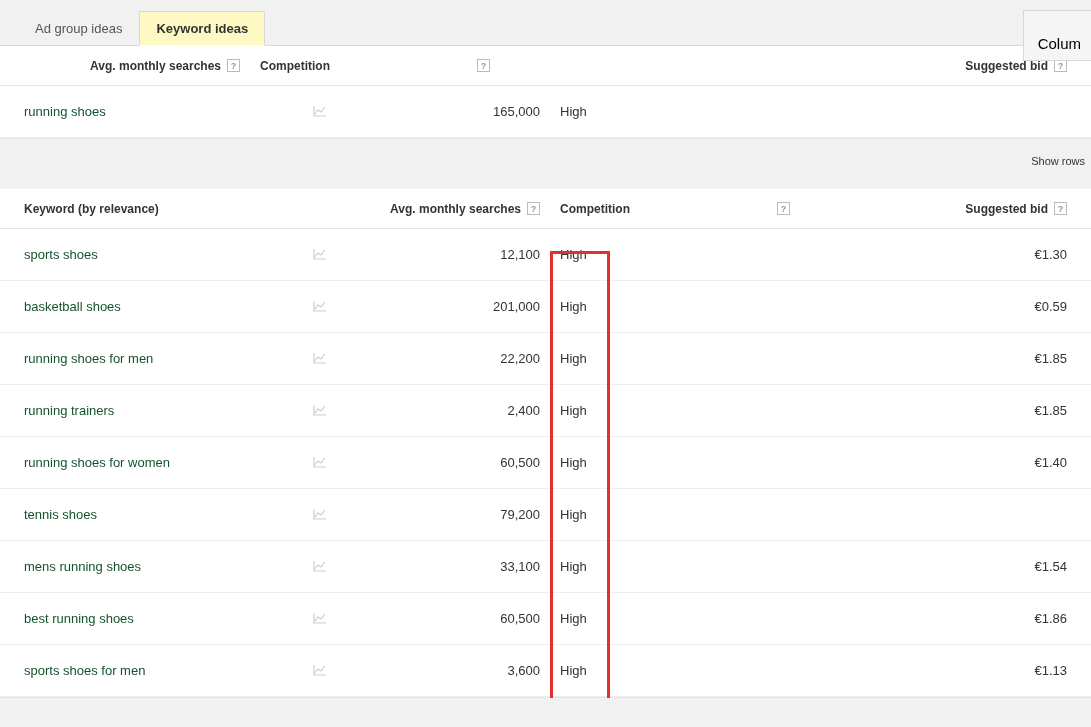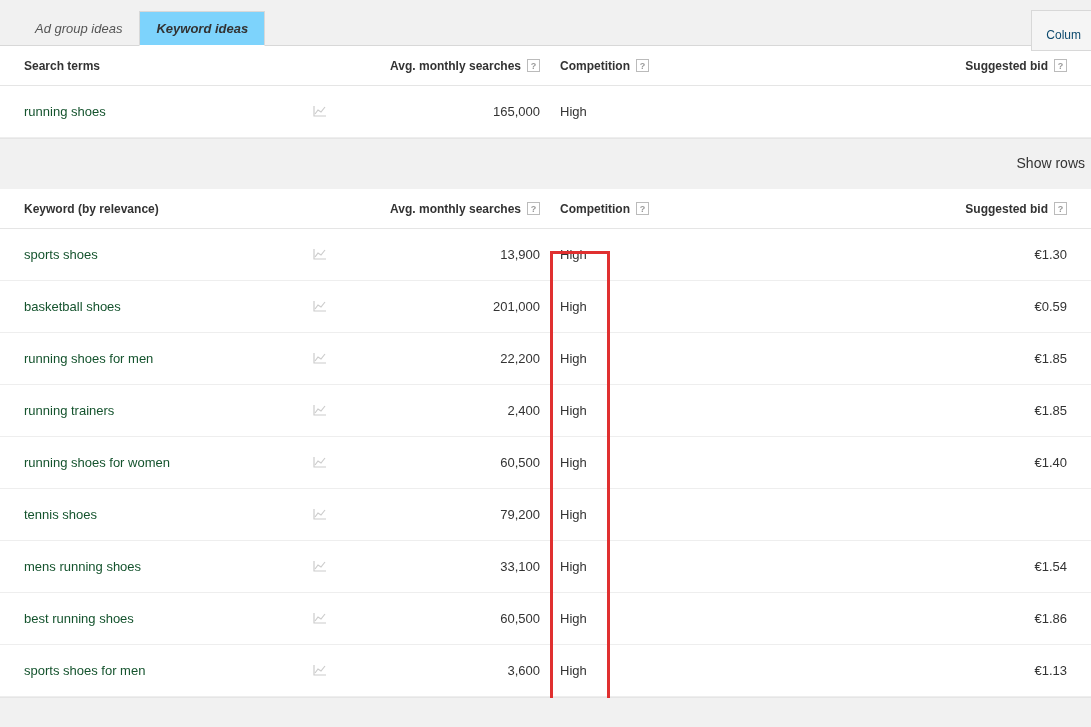--- a/index.html
+++ b/index.html
@@ -1,59 +1,58 @@
 <!DOCTYPE html>
 <html><head>
 <meta charset="utf-8">
 <style>
 * { box-sizing: border-box; margin: 0; padding: 0; }
 body { font-family: Arial, sans-serif; font-size: 13px; color: #333; background: #f1f1f1; }
 
 .tabs { display: flex; padding: 10px 0 0 18px; border-bottom: 1px solid #d8d8d8; background: #f1f1f1; position: relative; }
-.tab { padding: 9px 16px; font-size: 13px; color: #555; cursor: pointer; border: 1px solid transparent; border-bottom: none; position: relative; top: 1px; font-style: italic; }
-.tab.active { background: #7dd3fc; border: 1px solid #d8d8d8; border-bottom: 1px solid #fff; font-weight: bold; color: #333; }
-.columns-btn { position: absolute; right: 0; top: 10px; background: #f5f5f5; border: 1px solid #d8d8d8; border-right: none; padding: 17px 10px 8px 14px; font-size: 12px; color: #0c4a6e; cursor: pointer; }
+.tab { padding: 9px 16px; font-size: 13px; color: #555; cursor: pointer; border: 1px solid transparent; border-bottom: none; position: relative; top: 1px; }
+.tab.active { background: #fef9c3; border: 1px solid #d8d8d8; border-bottom: 1px solid #fff; font-weight: bold; color: #333; }
+.columns-btn { position: absolute; right: 0; top: 10px; background: #f5f5f5; border: 1px solid #d8d8d8; border-right: none; padding: 24px 10px 8px 14px; font-size: 15px; color: #000000; cursor: pointer; }
 
 .panel { background: #fff; margin: 0; border-bottom: 1px solid #e5e5e5; }
 .header-row, .data-row { display: flex; align-items: center; }
 .header-row { background: #fff; border-bottom: 1px solid #e5e5e5; height: 40px; }
 .header-row .col { font-size: 12px; font-weight: bold; color: #333; }
 .data-row { height: 52px; border-bottom: 1px solid #eee; }
 .col { padding: 0 10px; display: flex; align-items: center; }
 .col-term { width: 300px; padding-left: 24px; color: #14532d; cursor: pointer; }
 .header-row .col-term { color: #333; cursor: default; }
 .col-chart { width: 40px; justify-content: center; }
 .col-searches { width: 210px; justify-content: flex-end; text-align: right; }
-.col-comp { width: 250px; padding-left: 10px; }
+.col-comp { width: 250px; padding-left: 10px; justify-content: space-between; }
 .col-bid { flex: 1; justify-content: flex-end; padding-right: 24px; }
 
 .chart-icon { color: #ccc; font-size: 14px; }
 .help-icon { display: inline-flex; align-items: center; justify-content: center; width: 13px; height: 13px; border: 1px solid #bbb; color: #999; font-size: 9px; margin-left: 6px; cursor: pointer; }
 
 .gap { background: #f1f1f1; height: 50px; position: relative; }
-.show-rows { position: absolute; right: 6px; top: 16px; font-size: 14px; color: #333; }
+.show-rows { position: absolute; right: 6px; top: 16px; font-size: 11px; color: #333; }
 
 .highlight-box { position: absolute; border: 3px solid #e03030; pointer-events: none; }
 
 .container { position: relative; }
 </style>
 </head>
 <body>
 
 <div class="container">
 
   <div class="tabs">
     <div class="tab">Ad group ideas</div>
     <div class="tab active">Keyword ideas</div>
     <div class="columns-btn">Colum</div>
   </div>
 
   <div class="panel">
     <div class="header-row">
-      <div class="col col-term">Search terms</div>
       <div class="col col-chart"></div>
       <div class="col col-searches">
         <span>Avg. monthly searches</span>
         <span class="help-icon">?</span>
       </div>
       <div class="col col-comp">
         <span>Competition</span>
         <span class="help-icon">?</span>
       </div>
       <div class="col col-bid">
@@ -99,21 +98,21 @@
     </div>
     <div id="keyword-rows">
         <div class="data-row">
           <div class="col col-term">sports shoes</div>
           <div class="col col-chart">
             <span class="chart-icon"><svg width="14" height="12" viewBox="0 0 14 12">
                 <path d="M1 1 L1 11 L13 11" stroke="#ccc" stroke-width="1.2" fill="none"></path>
                 <path d="M2 9 L5 5 L8 7 L12 2" stroke="#ccc" stroke-width="1.2" fill="none"></path>
               </svg></span>
           </div>
-          <div class="col col-searches">13,900</div>
+          <div class="col col-searches">12,100</div>
           <div class="col col-comp">High</div>
           <div class="col col-bid">€1.30</div>
         </div>
         <div class="data-row">
           <div class="col col-term">basketball shoes</div>
           <div class="col col-chart">
             <span class="chart-icon"><svg width="14" height="12" viewBox="0 0 14 12">
                 <path d="M1 1 L1 11 L13 11" stroke="#ccc" stroke-width="1.2" fill="none"></path>
                 <path d="M2 9 L5 5 L8 7 L12 2" stroke="#ccc" stroke-width="1.2" fill="none"></path>
               </svg></span>

